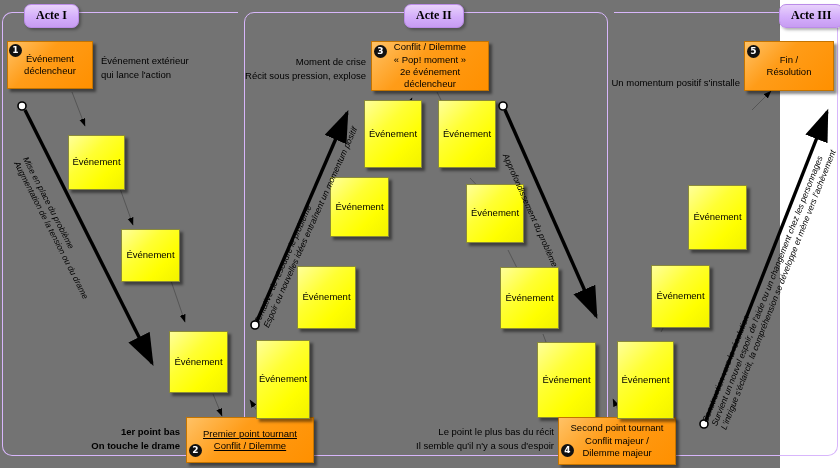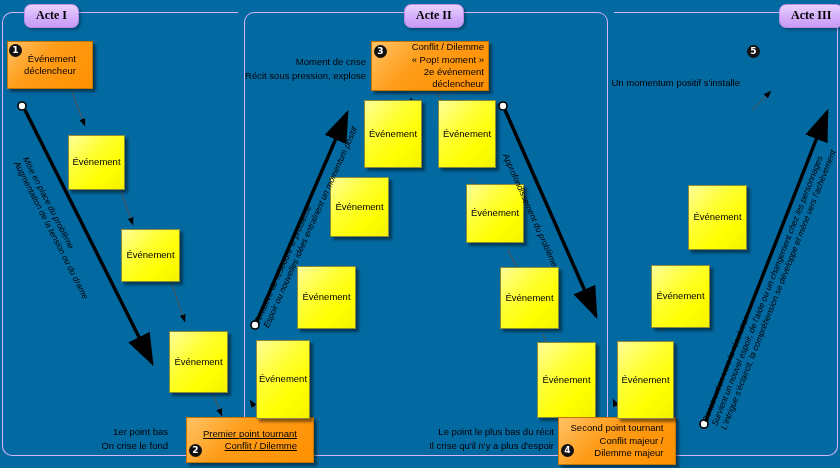--- a/index.html
+++ b/index.html
@@ -1,37 +1,37 @@
 <!DOCTYPE html>
 <html><head>
 <meta charset="utf-8">
 <style>
   html,body{margin:0;padding:0;background:#ffffff;}
   body{width:840px;height:468px;overflow:hidden;font-family:"Liberation Sans",sans-serif;}
-  #stage{position:relative;width:840px;height:468px;background:#0369a1;}
+  #stage{position:relative;width:780px;height:468px;background:#737373;}
 
   
   .panel-border{position:absolute;border:1.5px solid #d8b6fb;border-radius:10px;box-sizing:border-box;}
 
   .act-label{
     position:absolute;
     background:linear-gradient(180deg,#e8d2fb 0%,#d4aefb 55%,#c79cf2 100%);
     border:1px solid #bb8ce8;
     border-radius:7px;
     font-family:"Liberation Serif",serif;
     font-weight:bold;font-size:12px;color:#000;
     text-align:center;
     padding:3px 11px 4px 11px;
     box-shadow:2px 2px 3px rgba(0,0,0,.30);
     white-space:nowrap;
   }
 
   
   .box{position:absolute;box-sizing:border-box;display:flex;align-items:center;justify-content:center;
-       text-align:right;font-size:9.5px;color:#000;line-height:1.3;
+       text-align:center;font-size:9.5px;color:#000;line-height:1.3;
        box-shadow:2.5px 2.5px 2.5px rgba(0,0,0,.45);}
   .box-ev{
     background:linear-gradient(135deg,#ffff9a 0%,#ffff33 38%,#ffff00 70%,#f2f200 100%);
     border:1px solid #8a8a3a;
   }
   .box-orange{
     background:linear-gradient(135deg,#ffc266 0%,#ff9c18 40%,#ff9000 100%);
     border:1px solid #c47400;
   }
   .box-red{
@@ -143,20 +143,24 @@
 
   <div class="box box-orange" style="left:7px;top:41px;width:86px;height:48px;">
     <div class="box-inner">
       <span>Événement</span><br>
       <span>déclencheur</span>
     </div>
   </div>
   <div class="badge" style="left:9px;top:44px;">
     <span>1</span>
   </div>
+  <div class="note" style="left:101px;top:54px;">
+    <span>Événement extérieur</span><br>
+    <span>qui lance l'action</span>
+  </div>
 
   <div class="box box-ev" style="left:68px;top:135px;width:57px;height:55px;">
     <span>Événement</span>
   </div>
   <div class="box box-ev" style="left:121px;top:229px;width:59px;height:53px;">
     <span>Événement</span>
   </div>
   <div class="box box-ev" style="left:169px;top:331px;width:59px;height:62px;">
     <span>Événement</span>
   </div>
@@ -168,23 +172,23 @@
 
   <div class="box box-orange" style="left:186px;top:417px;width:128px;height:46px;text-decoration:underline;">
     <div class="box-inner">
       <span>Premier point tournant</span><br>
       <span>Conflit / Dilemme</span>
     </div>
   </div>
   <div class="badge" style="left:189px;top:444px;">
     <span>2</span>
   </div>
-  <div class="note right-al" style="left:48px;top:425px;width:120px;">
+  <div class="note right-al" style="left:60px;top:425px;width:120px;font-weight:bold;">
     <span>1er point bas</span><br>
-    <span>On crise le fond</span>
+    <span>On touche le drame</span>
   </div>
 
   <div class="box box-orange" style="left:371px;top:41px;width:118px;height:50px;">
     <div class="box-inner">
       <span>Conflit / Dilemme</span><br>
       <span>« Pop! moment »</span><br>
       <span>2e événement déclencheur</span>
     </div>
   </div>
   <div class="badge" style="left:374px;top:45px;">
@@ -235,23 +239,29 @@
       <span>Second point tournant</span><br>
       <span>Conflit majeur /</span><br>
       <span>Dilemme majeur</span>
     </div>
   </div>
   <div class="badge" style="left:561px;top:444px;">
     <span>4</span>
   </div>
   <div class="note right-al" style="left:398px;top:425px;width:156px;">
     <span>Le point le plus bas du récit</span><br>
-    <span>Il crise qu'il n'y a plus d'espoir</span>
-  </div>
-
+    <span>Il semble qu'il n'y a sous d'espoir</span>
+  </div>
+
+  <div class="box box-orange" style="left:744px;top:41px;width:90px;height:50px;">
+    <div class="box-inner">
+      <span>Fin /</span><br>
+      <span>Résolution</span>
+    </div>
+  </div>
   <div class="badge" style="left:747px;top:45px;">
     <span>5</span>
   </div>
   <div class="note right-al" style="left:610px;top:76px;width:130px;">
     <span>Un momentum positif s'installe</span>
   </div>
 
 
   <div class="box box-ev" style="left:617px;top:341px;width:57px;height:78px;">
     <span>Événement</span>

